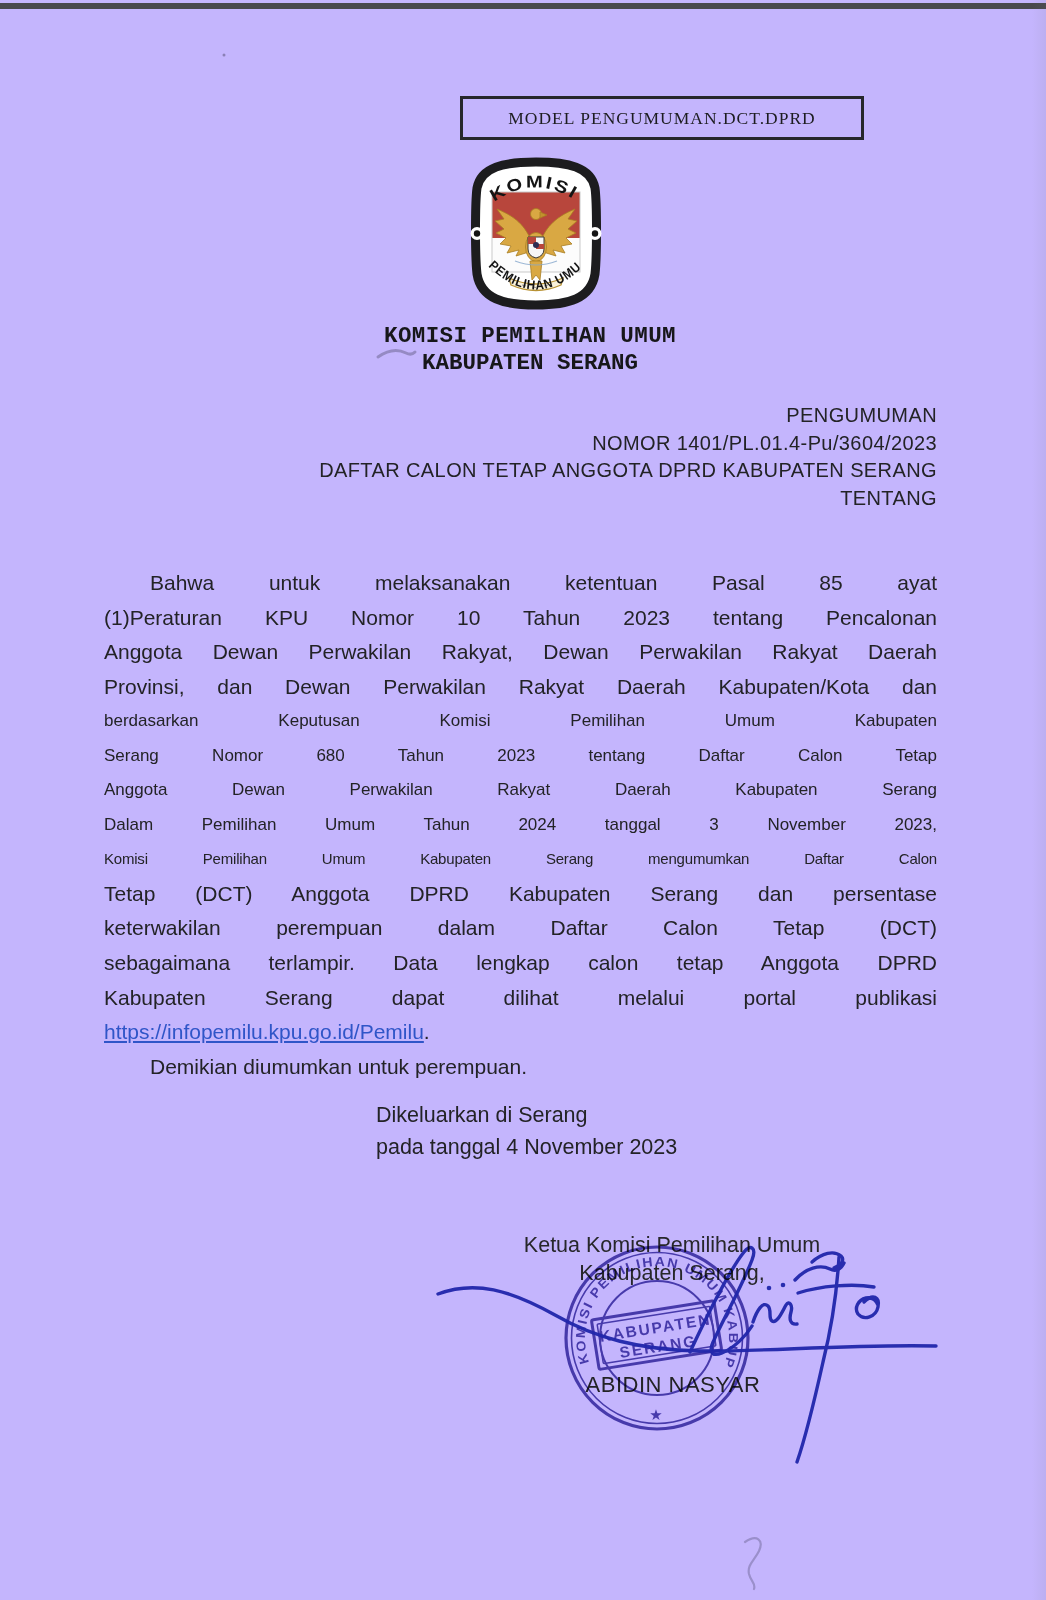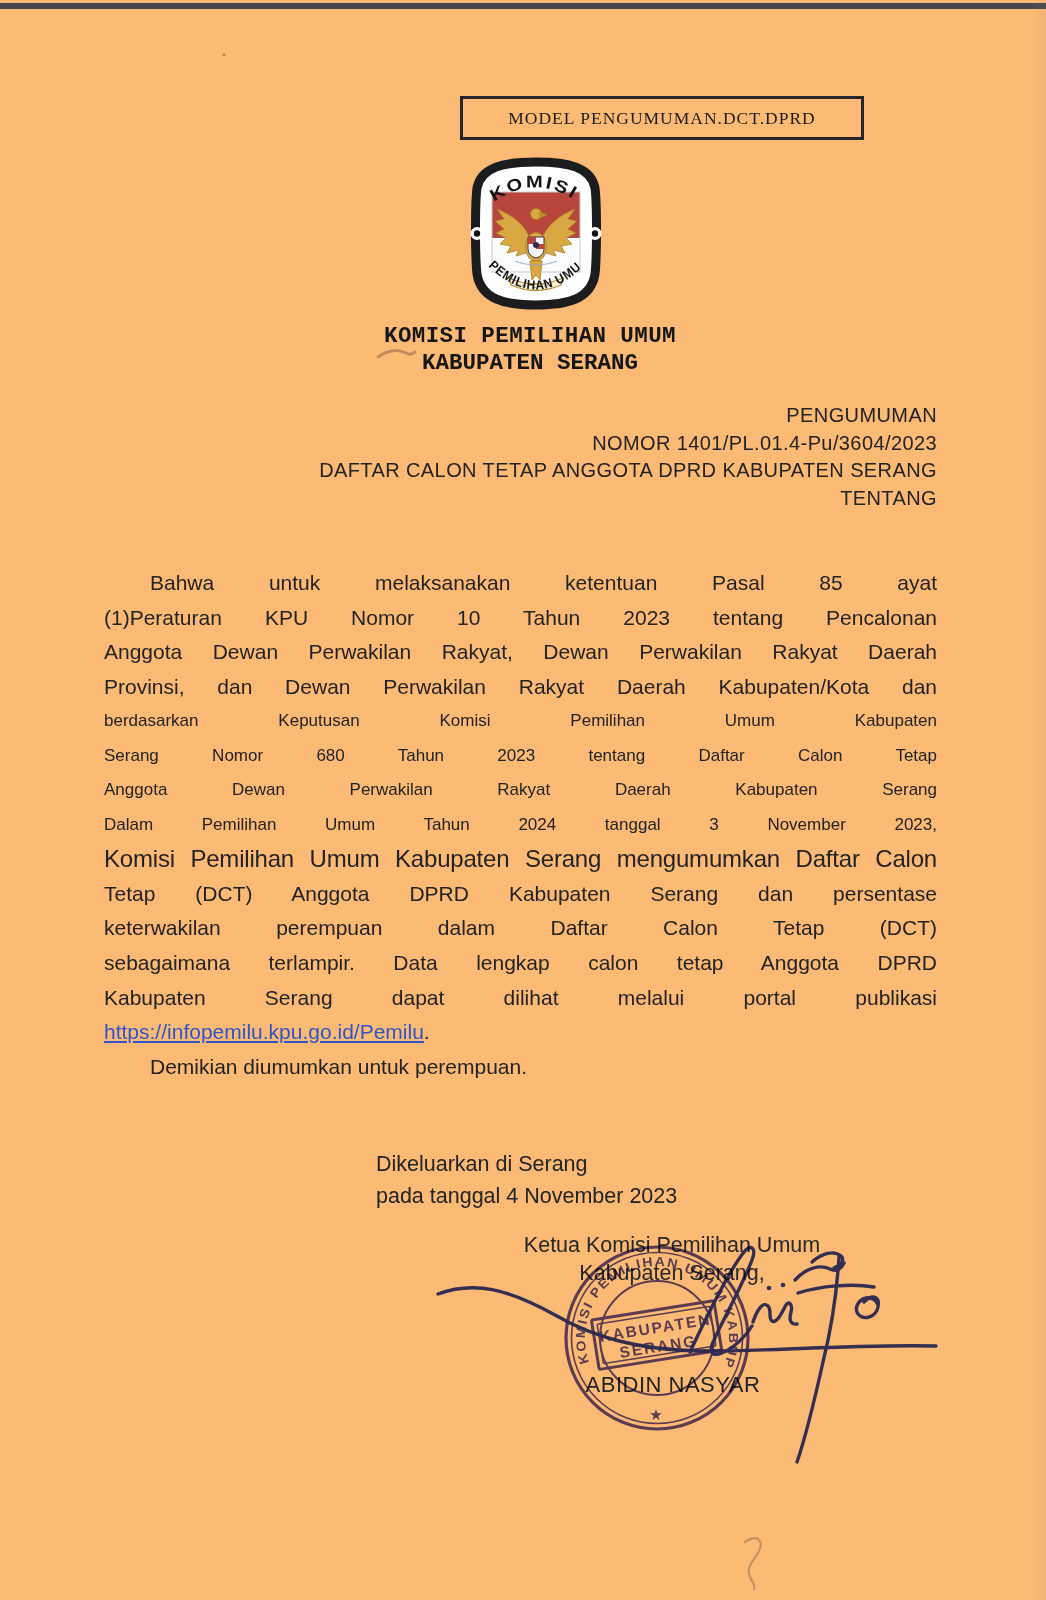--- a/index.html
+++ b/index.html
@@ -1,18 +1,18 @@
 <!DOCTYPE html>
 <html><head>
 <meta charset="utf-8">
 <style>
   html,body{margin:0;padding:0;background:#e8e8ea;}
   .page{
     position:relative;width:1046px;height:1600px;margin:0 auto;
-    background:#fdba74;overflow:hidden;
+    background:#c4b5fd;overflow:hidden;
     font-family:"Liberation Sans",sans-serif;color:#232326;
   }
   .scan-top{position:absolute;left:0;top:3px;width:100%;height:6px;background:#48484c;}
   .page-shade{position:absolute;right:0;top:0;width:14px;height:100%;
     background:linear-gradient(to left, rgba(120,120,130,0.10), rgba(120,120,130,0));}
 
   .model-box{
     position:absolute;left:460px;top:96px;width:398px;height:38px;
     border:3px solid #27272b;display:flex;align-items:center;justify-content:center;
     font-family:"Liberation Serif",serif;font-size:17.5px;letter-spacing:1px;color:#1d1d20;
@@ -30,27 +30,27 @@
   .title-block{
     position:absolute;left:104px;top:402px;width:833px;text-align:right;
     font-size:20px;color:#232326;letter-spacing:.4px;
   }
   .title-block div{height:27.6px;line-height:27.6px;}
 
   .docbody{position:absolute;left:104px;top:566px;width:833px;font-size:21px;color:#232326;}
   .bl{height:34.55px;line-height:34.55px;text-align:justify;text-align-last:justify;}
   .bl.first{text-indent:46px;}
   .bl.lg{font-size:17px;}
-  .bl.cond{font-size:24px;letter-spacing:-0.2px;}
+  .bl.cond{font-size:15px;letter-spacing:-0.2px;}
   .bl.left{text-align:left;text-align-last:left;}
   .bl.indent{text-indent:46px;}
   .link{color:#2f55c8;text-decoration:underline;cursor:pointer;}
   .dot{color:#232326;}
 
-  .issuance{position:absolute;left:376px;top:1149px;font-size:21.5px;line-height:31.5px;color:#232326;}
+  .issuance{position:absolute;left:376px;top:1100px;font-size:21.5px;line-height:31.5px;color:#232326;}
   .sig-title{position:absolute;left:422px;top:1231px;width:500px;text-align:center;
     font-size:21.5px;line-height:28px;color:#27272a;}
   .sig-name{position:absolute;left:423px;top:1372px;width:500px;text-align:center;
     font-size:22px;letter-spacing:.5px;color:#232326;}
 
   .overlay{position:absolute;left:0;top:0;mix-blend-mode:multiply;pointer-events:none;}
 
   
   .logo-arc-top{font-family:"Liberation Sans",sans-serif;font-weight:bold;font-size:17px;letter-spacing:2px;fill:#141414;}
   .logo-arc-bottom{font-family:"Liberation Sans",sans-serif;font-weight:bold;font-size:13px;letter-spacing:1px;fill:#141414;}

